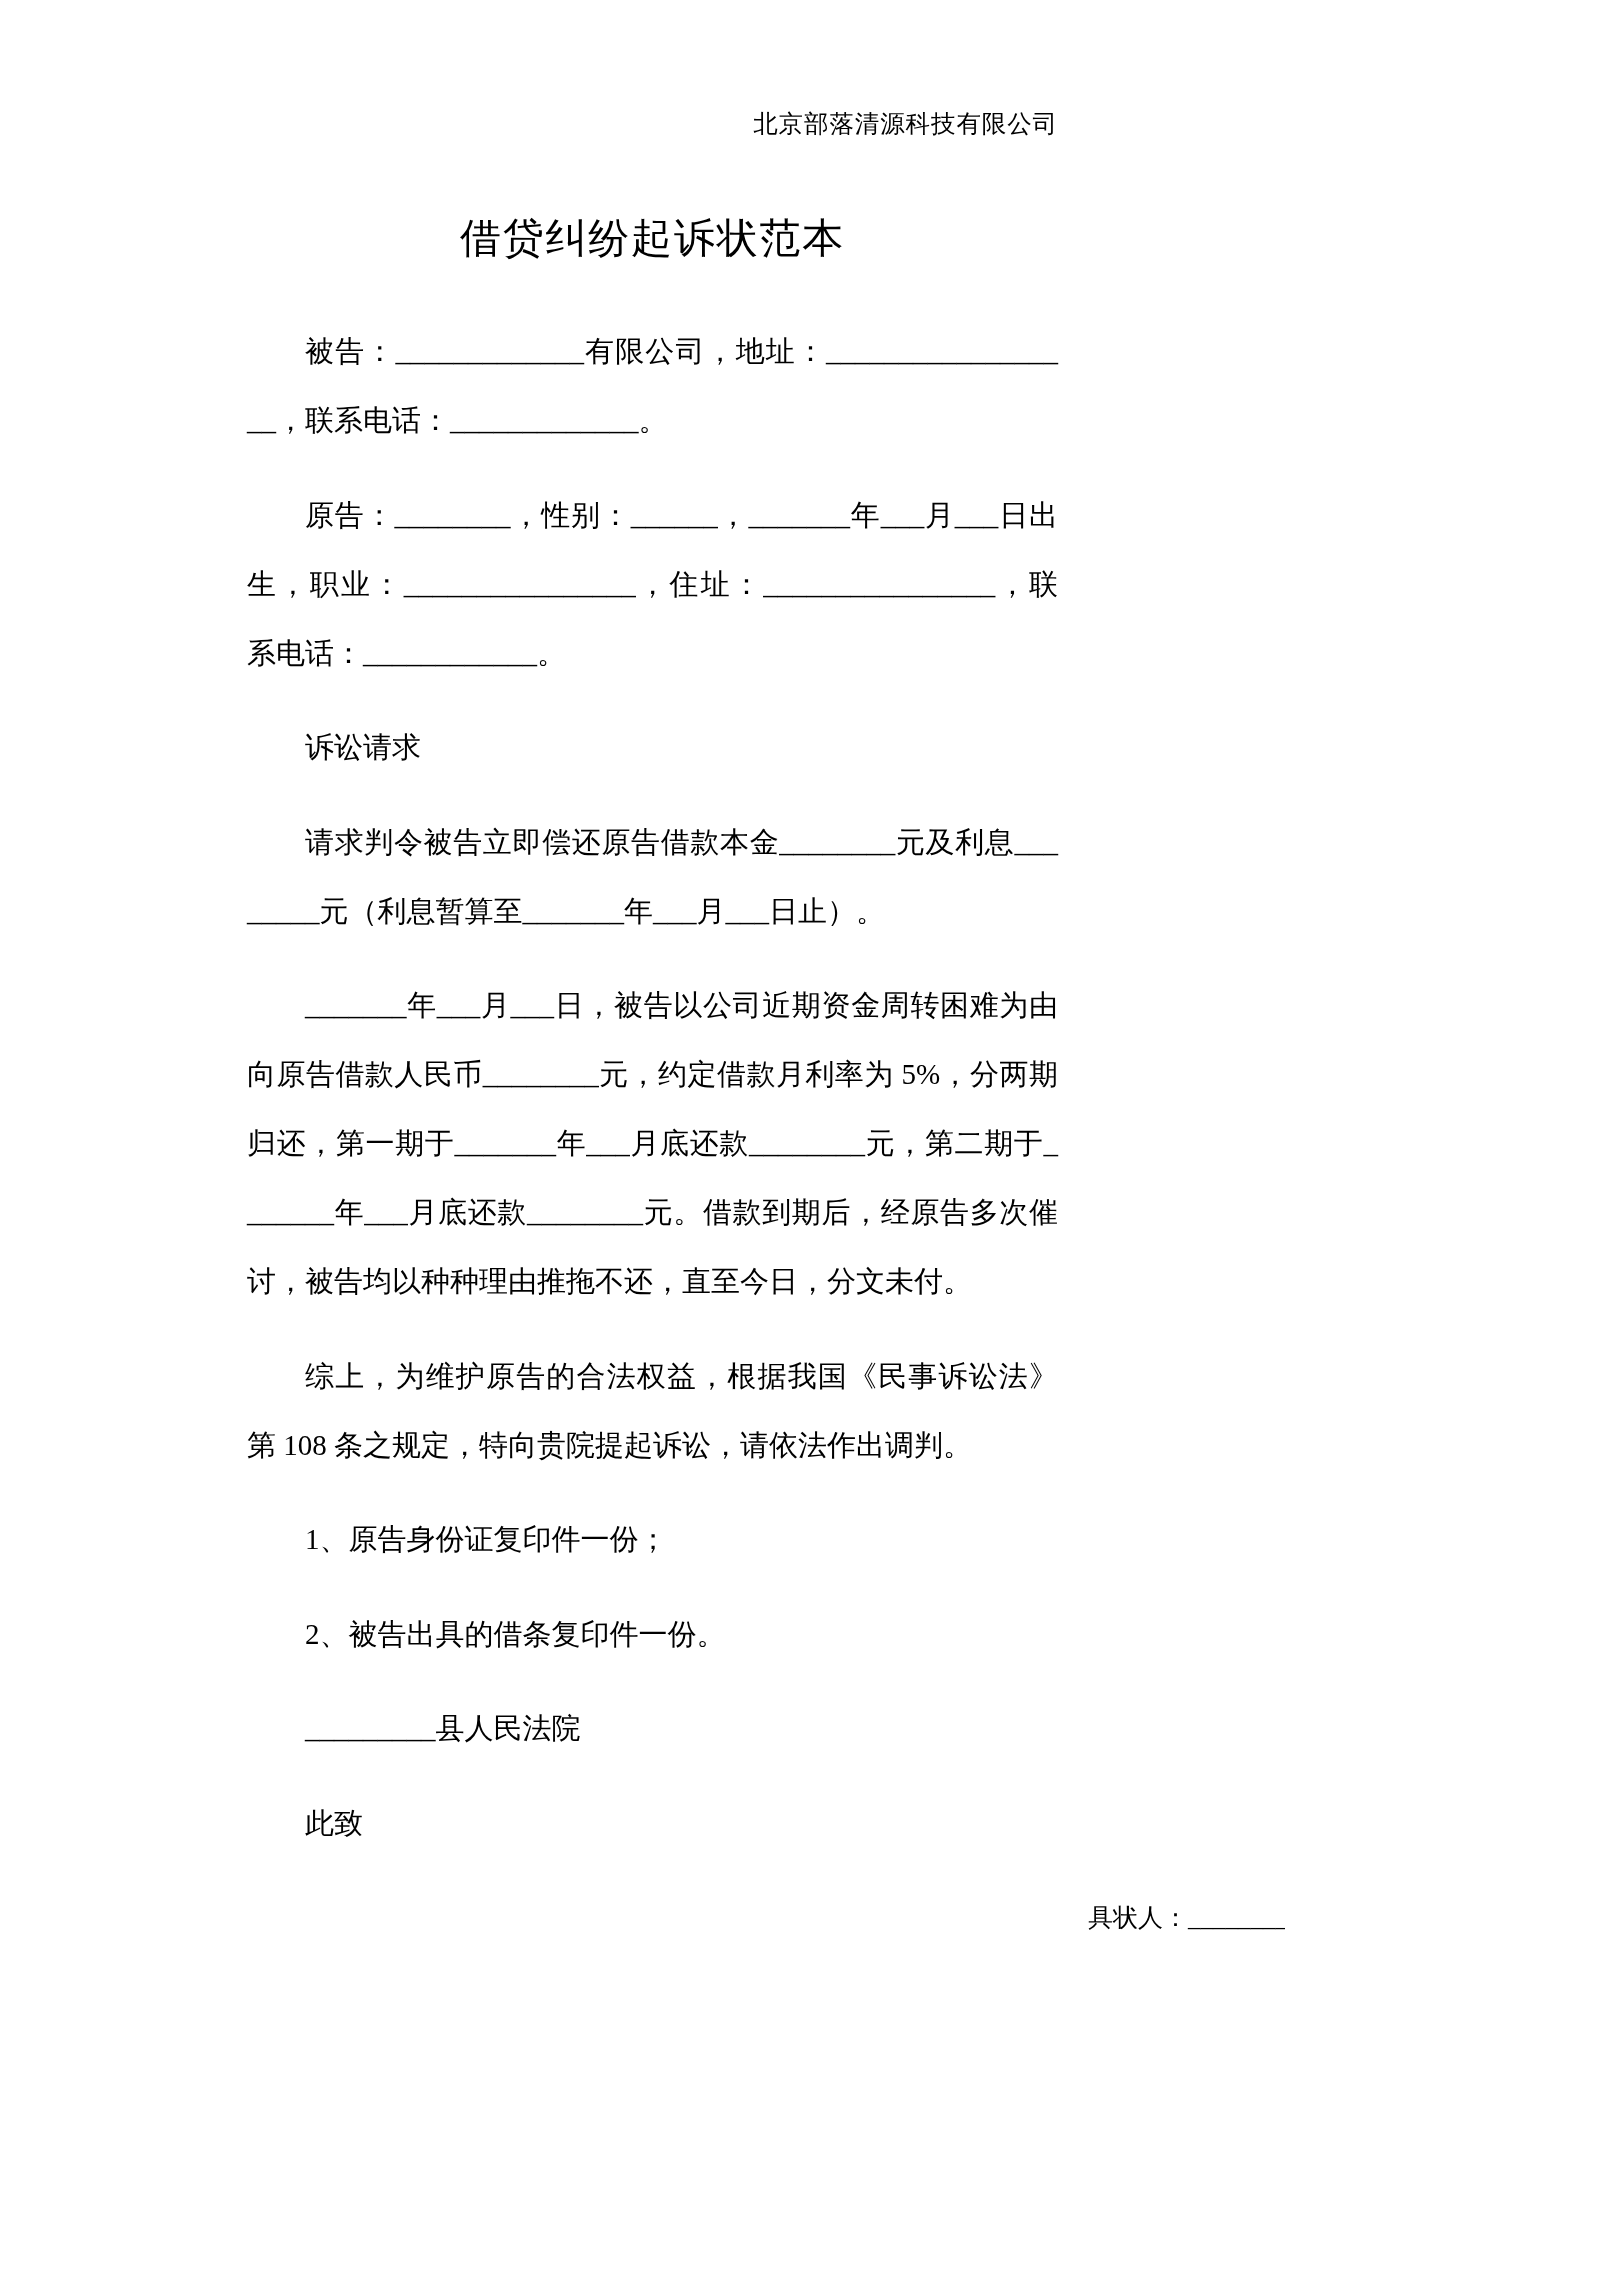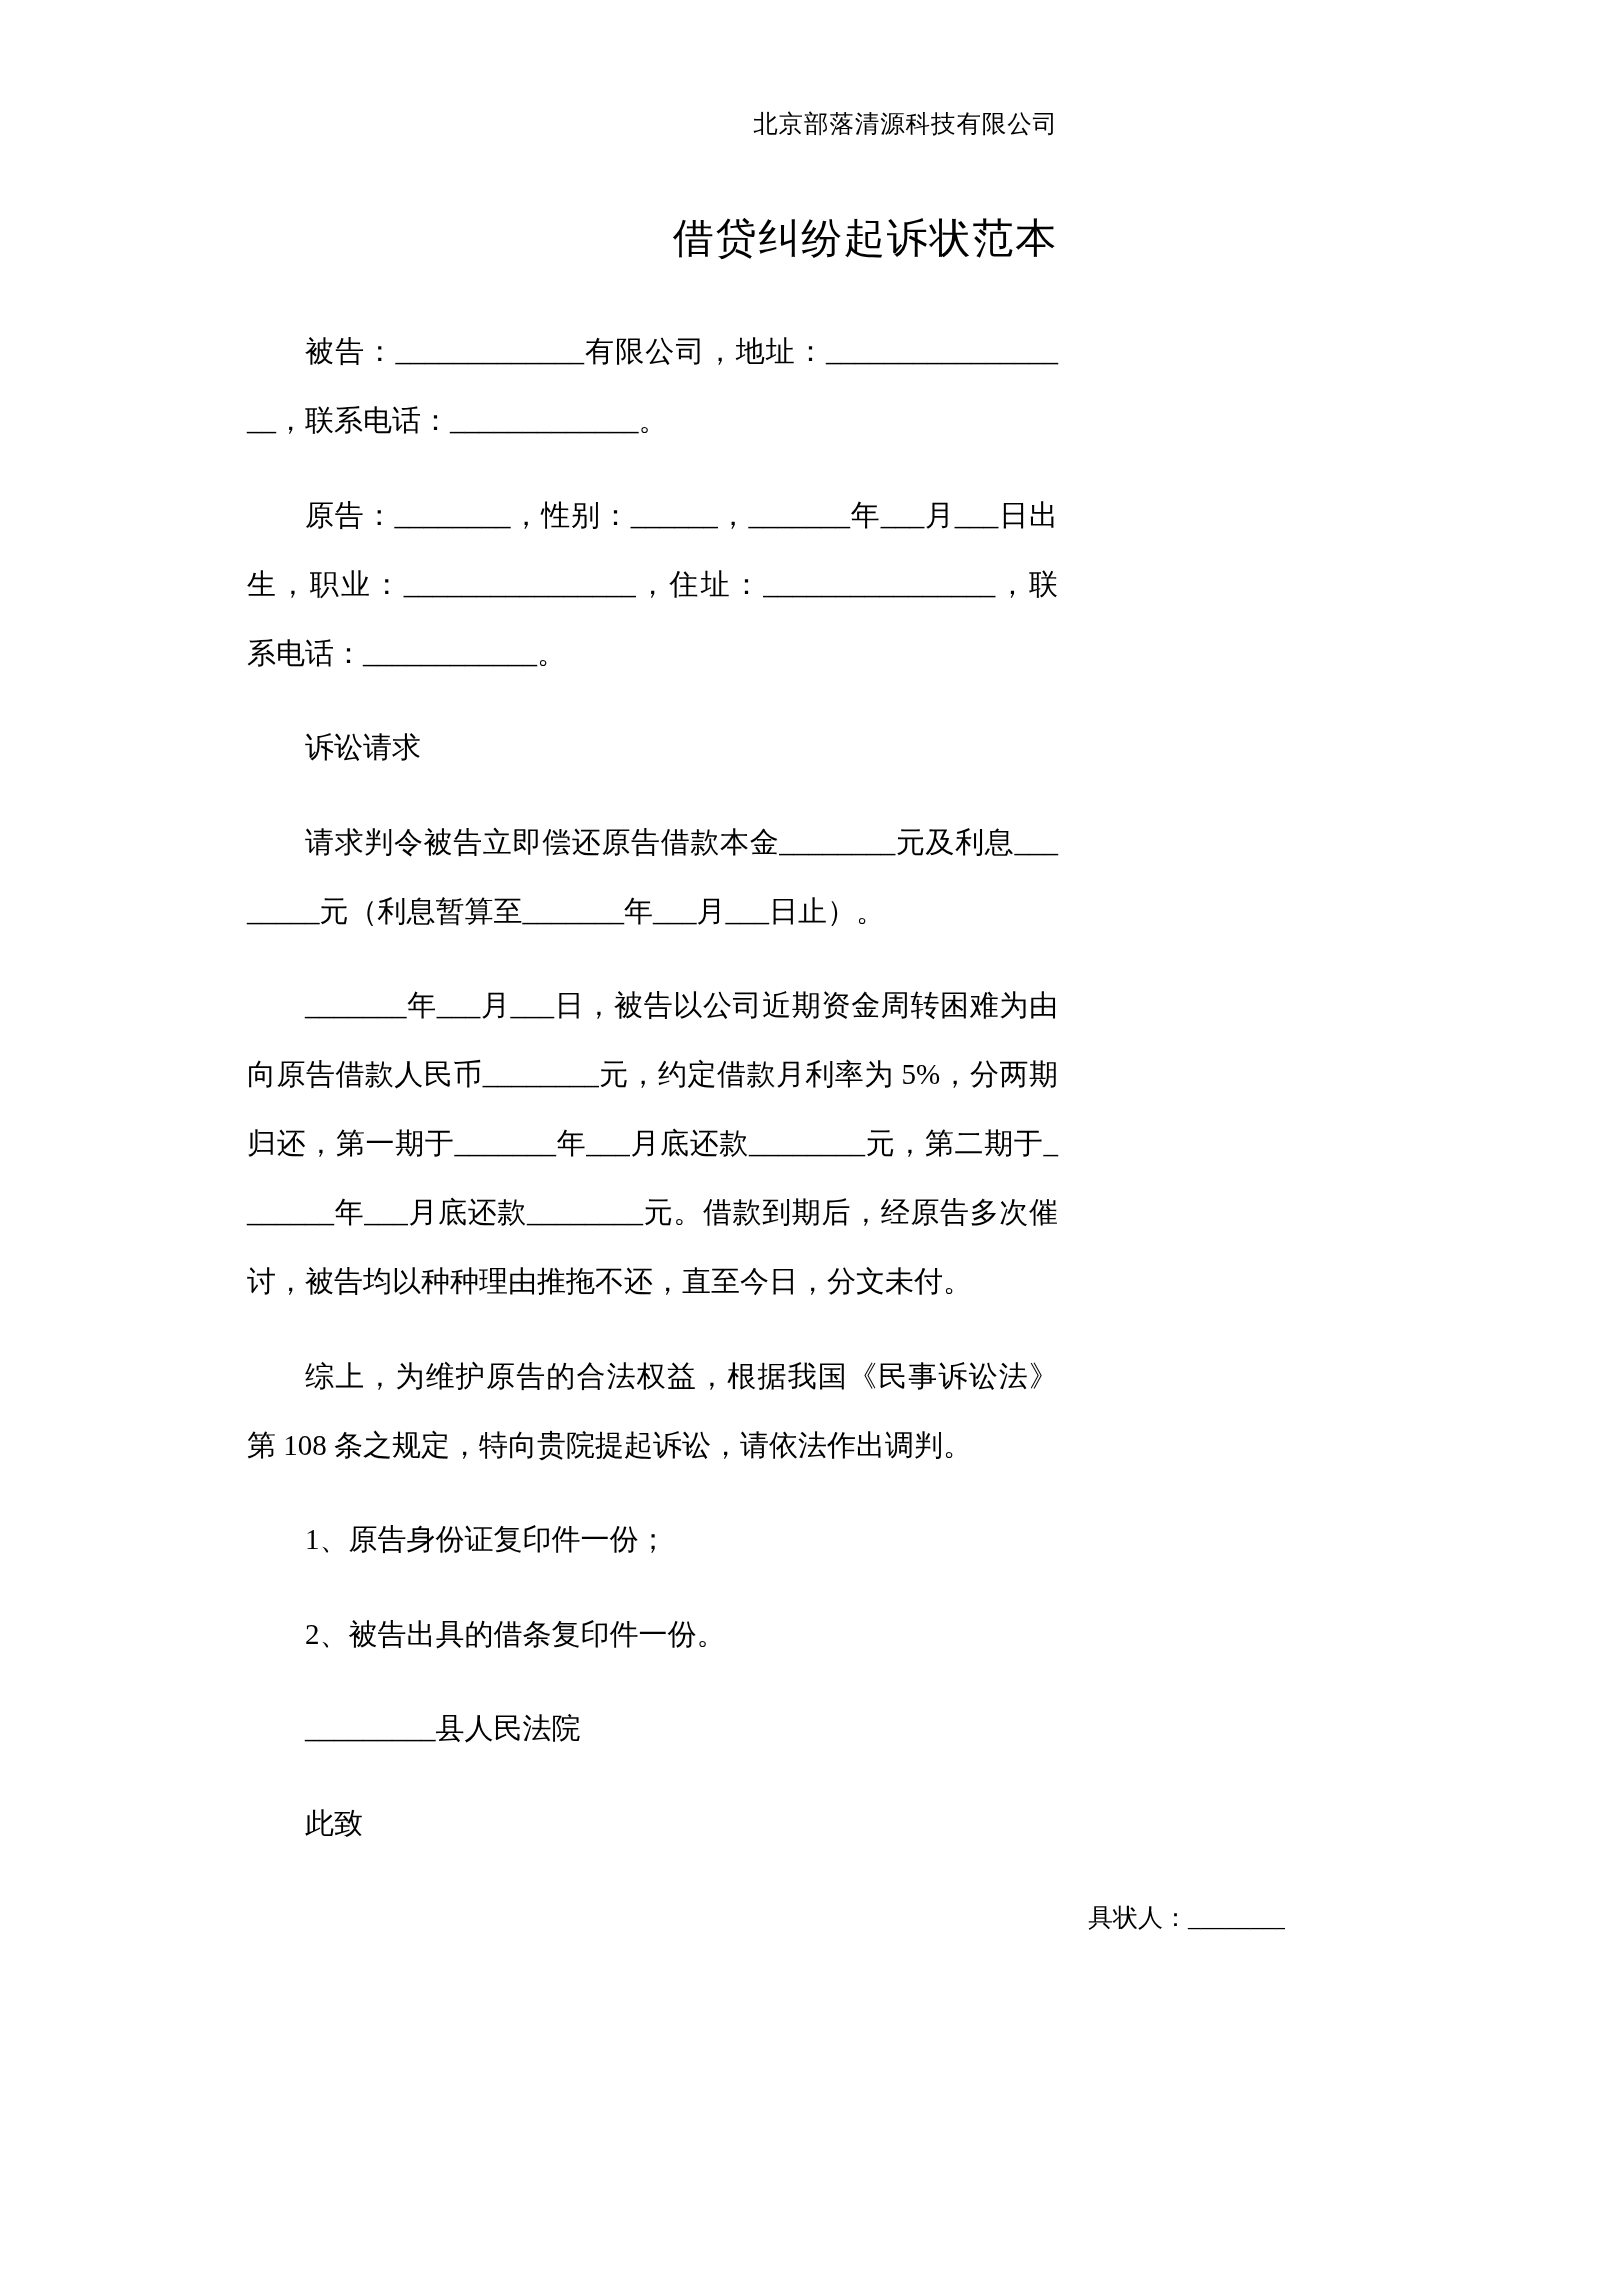--- a/index.html
+++ b/index.html
@@ -19,21 +19,21 @@
     overflow: hidden;
   }
   .company-header {
     text-align: right;
     font-size: 24.5px;
     line-height: 33px;
     letter-spacing: 0.9px;
   }
   .doc-title {
     margin: 71px 0 0 0;
-    text-align: right;
+    text-align: center;
     font-size: 41px;
     font-weight: normal;
     letter-spacing: 1.8px;
     line-height: 55px;
   }
   .body-text {
     margin-top: 51px;
   }
   .para {
     font-size: 29px;

